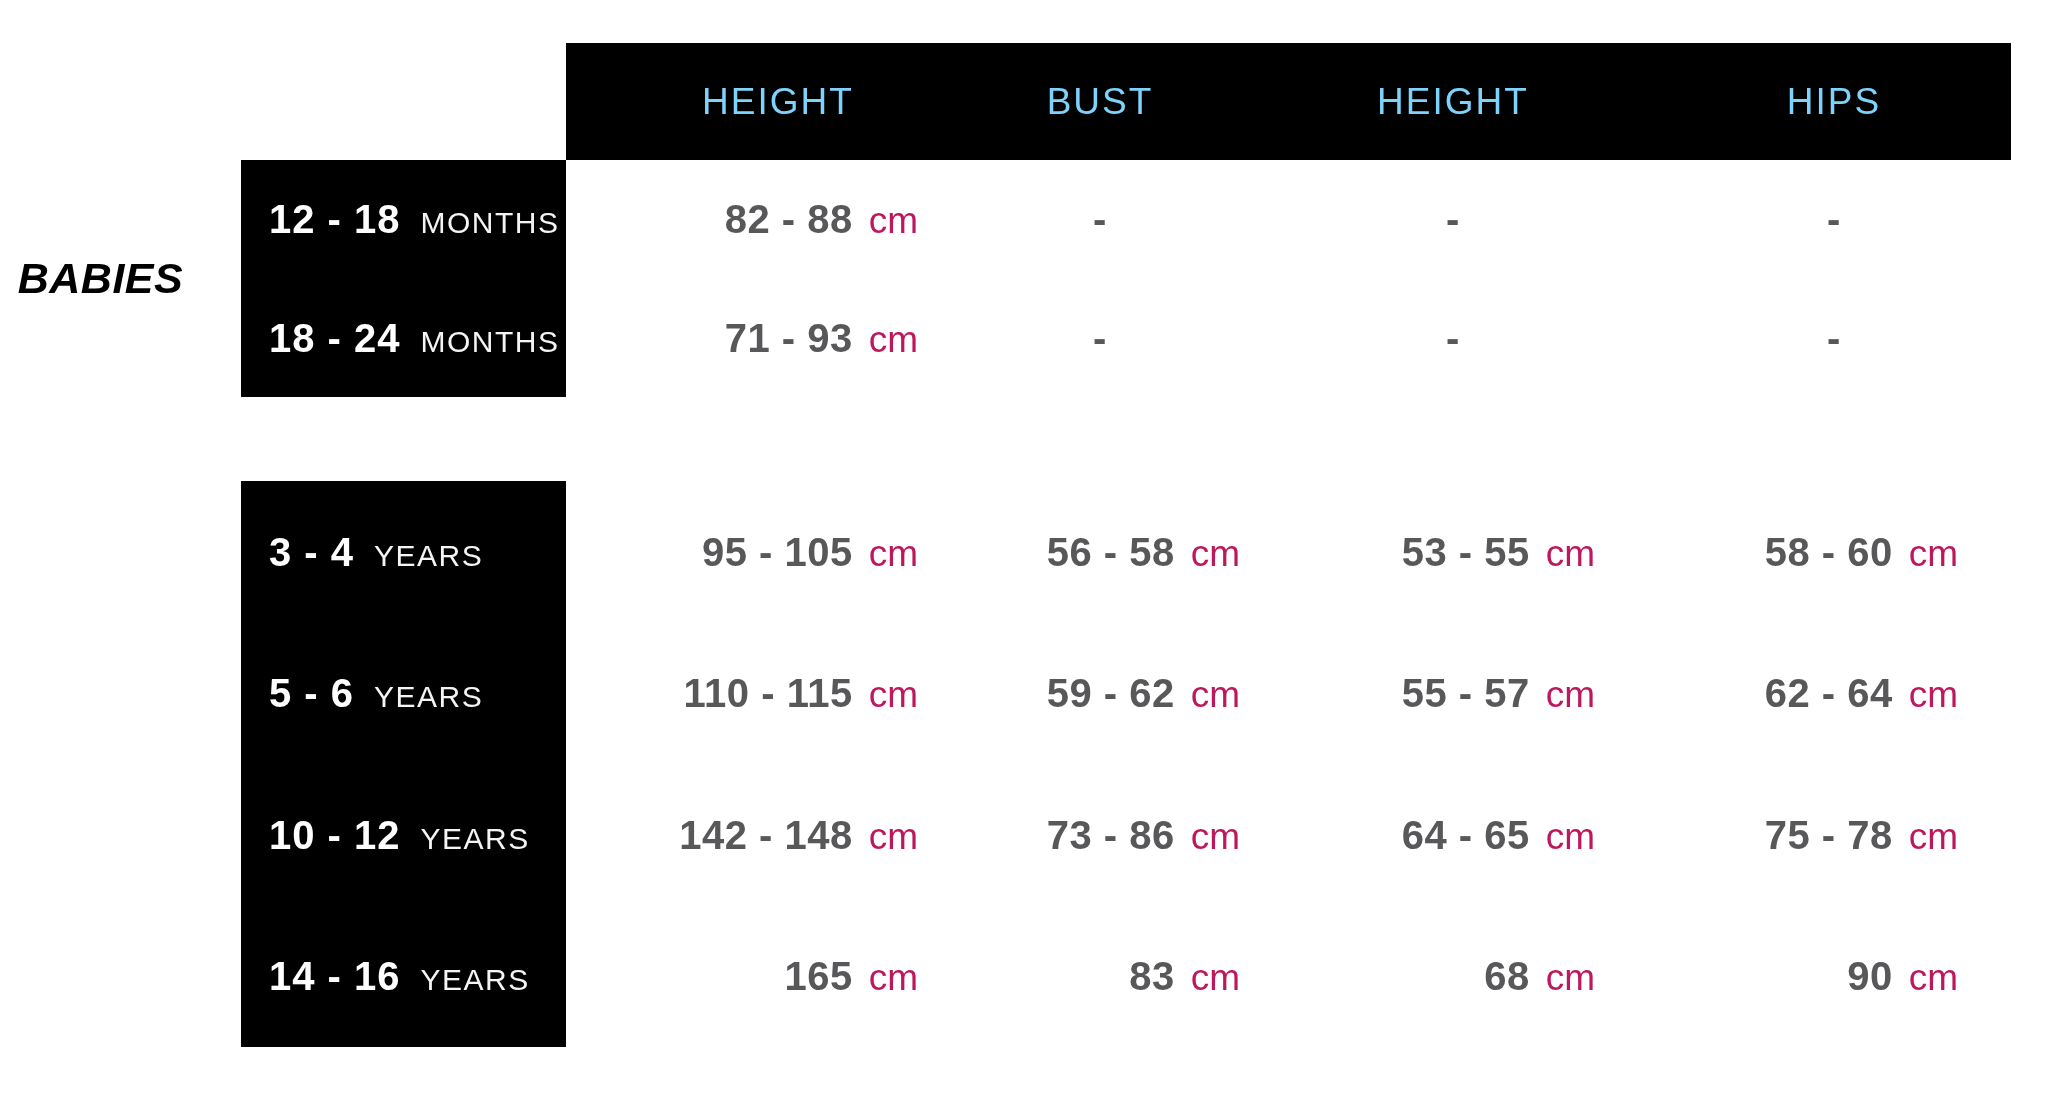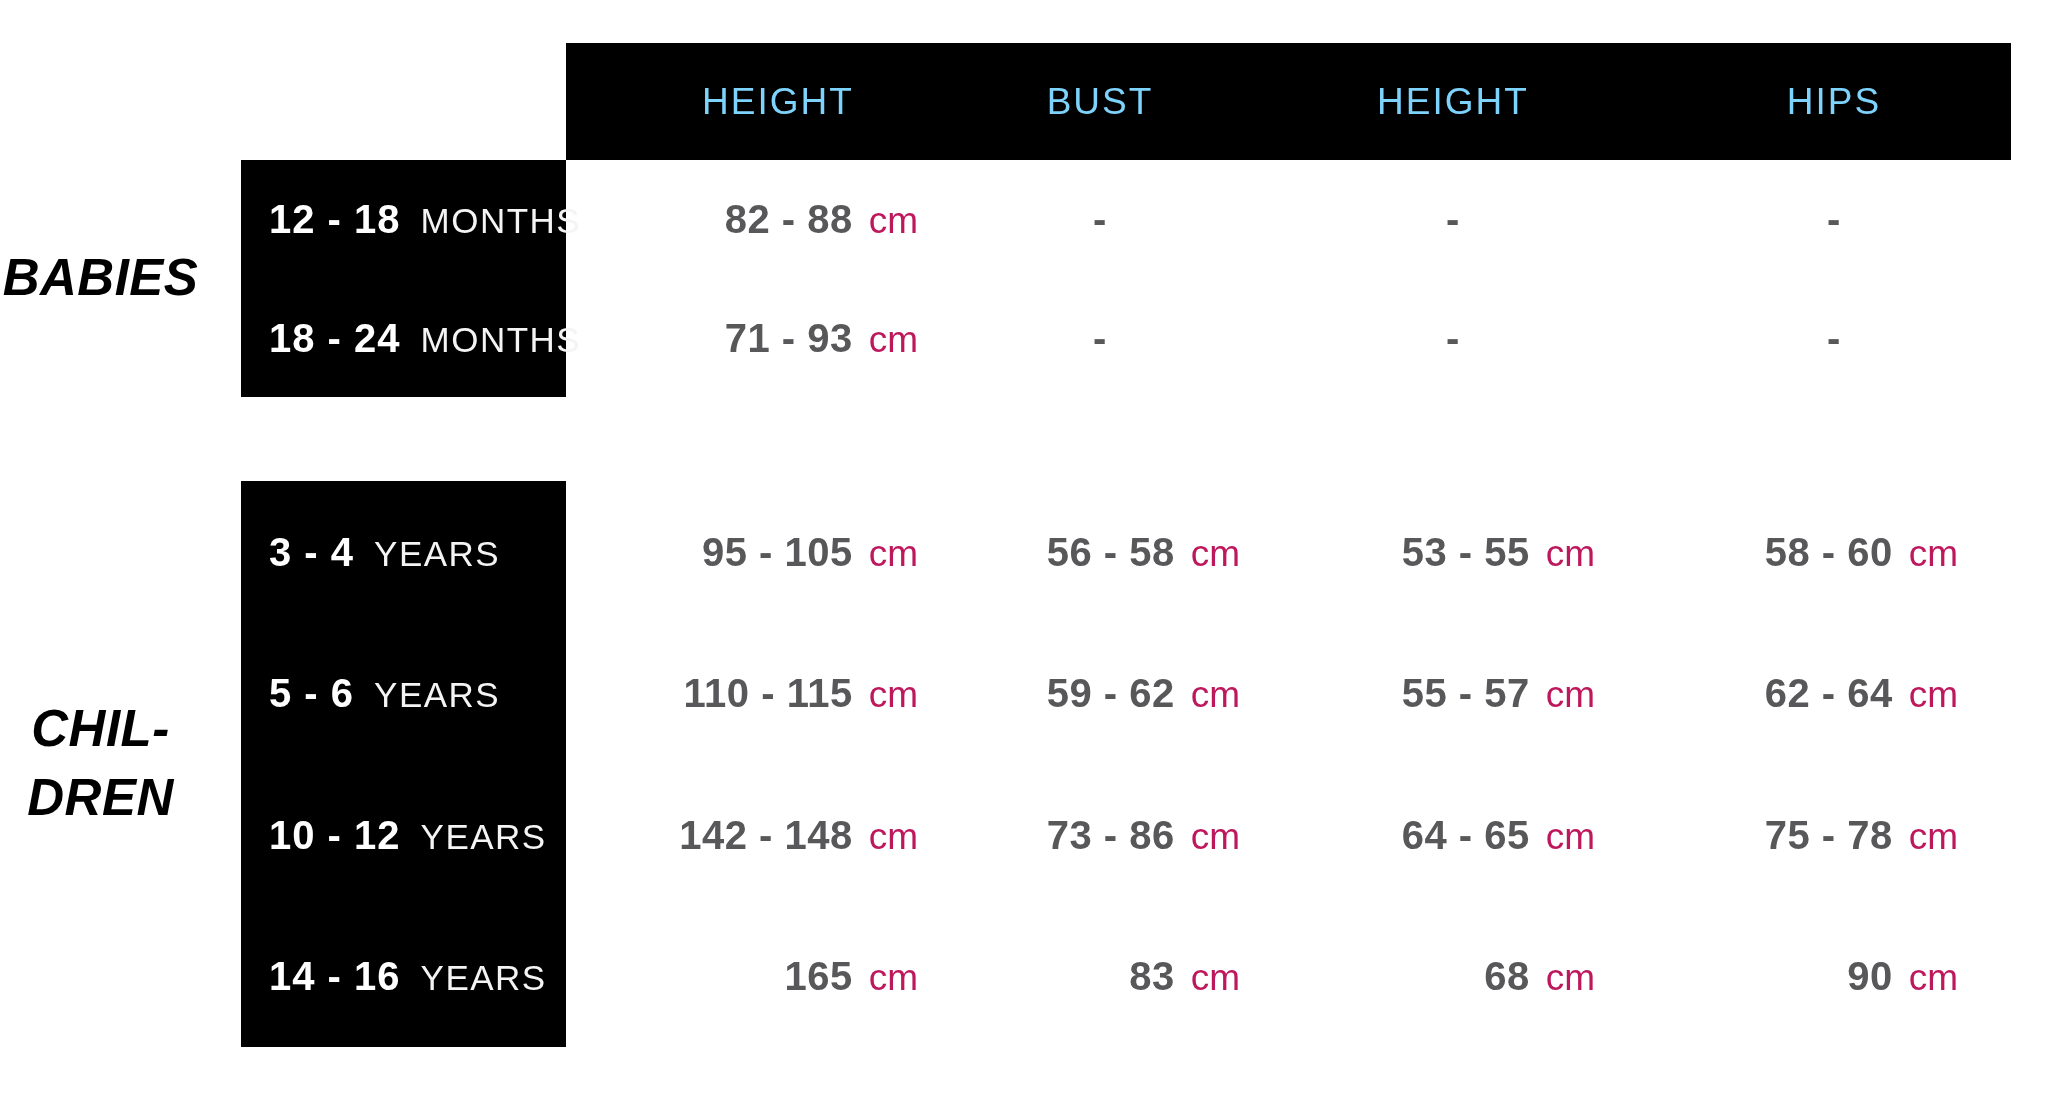--- a/index.html
+++ b/index.html
@@ -47,21 +47,21 @@
   
   .group-label {
     position: absolute;
     left: 0;
     width: 201px;
     display: flex;
     flex-direction: column;
     align-items: center;
     justify-content: center;
     color: #000000;
-    font-size: 51px;
+    font-size: 43px;
     font-weight: 700;
     font-style: italic;
     letter-spacing: 0.5px;
     line-height: 1.35;
     text-align: center;
   }
   .babies-label   { top: 160px; height: 237px; }
   .children-label { top: 481px; height: 566px; }
 
   
@@ -78,21 +78,21 @@
 
   .row-label {
     position: absolute;
     left: 28px;
     top: 50%;
     transform: translateY(-50%);
     white-space: nowrap;
     color: #ffffff;
   }
   .range { font-size: 40px; font-weight: 700; letter-spacing: 1px; }
-  .runit { font-size: 35px; font-weight: 400; letter-spacing: 1.5px; margin-left: 20px; color: #f4f4f4; margin-top: 31px; }
+  .runit { font-size: 30px; font-weight: 400; letter-spacing: 1.5px; margin-left: 20px; color: #f4f4f4; margin-top: 31px; }
 
   .cell {
     position: absolute;
     top: 50%;
     transform: translateY(-50%);
     white-space: nowrap;
   }
   .cell.c1 { right: 1093px; }
   .cell.c2 { right: 771px; }
   .cell.c3 { right: 416px; }
@@ -154,24 +154,20 @@
       <div class="cell center c3">
         <span class="val">-</span>
       </div>
       <div class="cell center c4">
         <span class="val">-</span>
       </div>
     </div>
 
   </div>
 
-  <div class="group-label children-label">
-    <div>CHIL-</div>
-    <div>DREN</div>
-  </div>
   <div class="black-box children-box"></div>
   <div class="group-rows children-rows">
 
     <div class="row">
       <div class="row-label">
         <span class="range">3 - 4</span><span class="runit">YEARS</span>
       </div>
       <div class="cell c1">
         <span class="val">95 - 105</span><span class="cunit">cm</span>
       </div>

